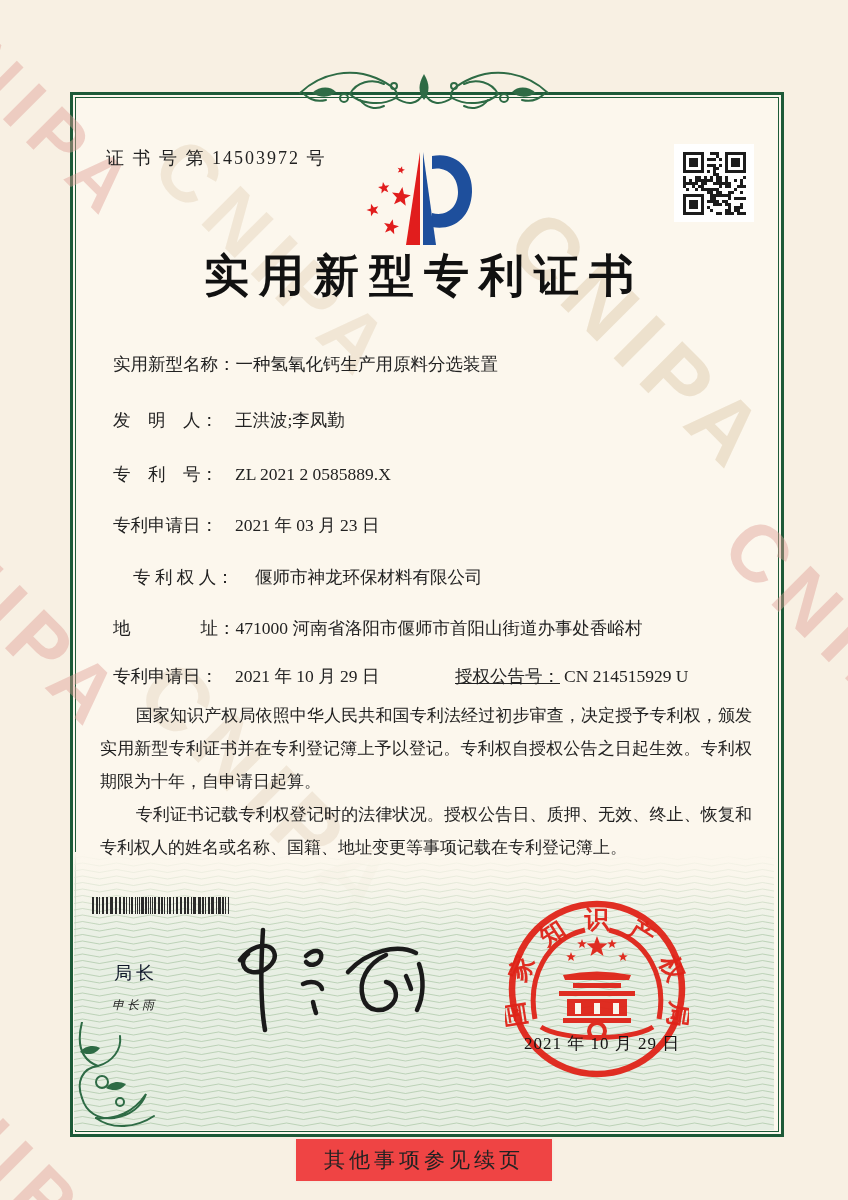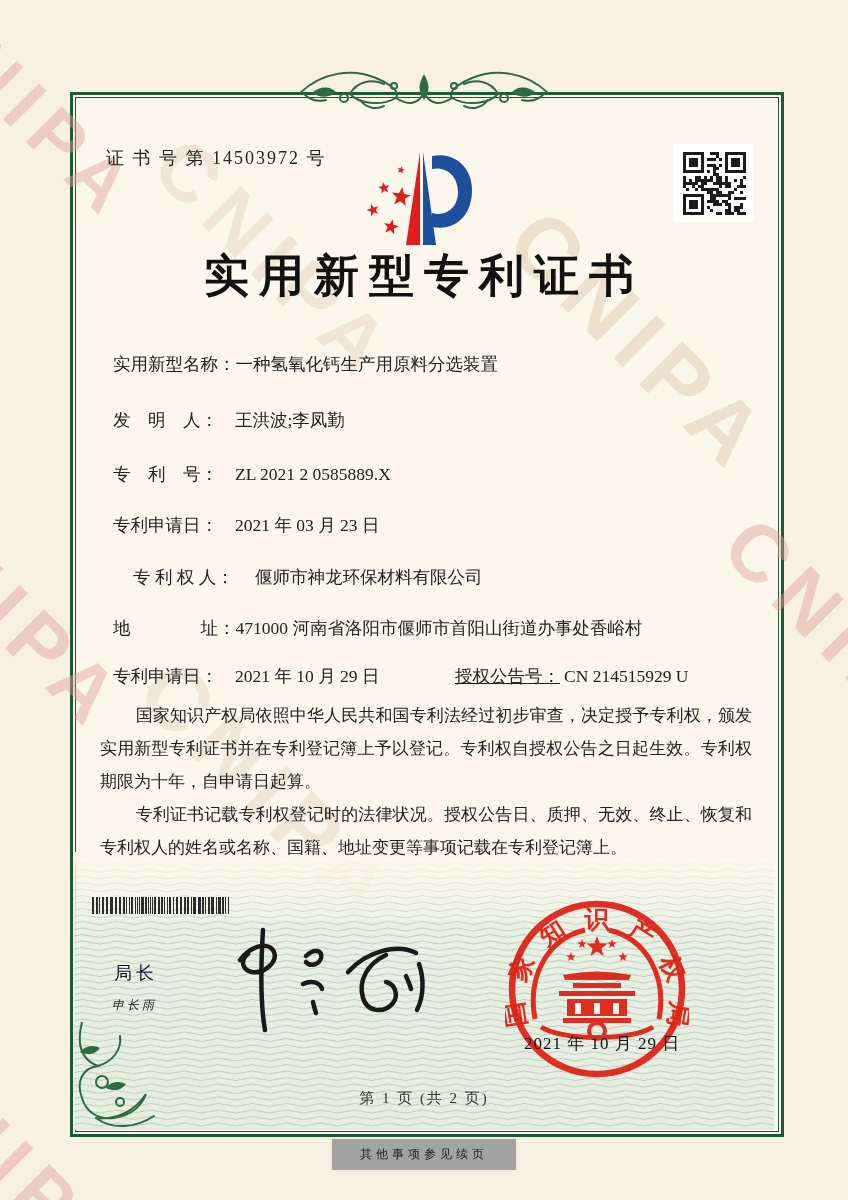--- a/index.html
+++ b/index.html
@@ -72,21 +72,21 @@
   .seal-date{
     position:absolute;left:524px;top:1032px;width:190px;font-size:17px;
     letter-spacing:1px;color:#131313;white-space:nowrap;
   }
   .page-num{
     position:absolute;left:70px;top:1089px;width:708px;text-align:center;
     font-size:15px;letter-spacing:2px;color:#333;
   }
   .continuation{
     position:absolute;left:424px;top:1139px;transform:translateX(-50%);
-    background:#a3a3a3;padding:7px 28px;font-size:12px;letter-spacing:4px;
+    background:#ef4444;padding:7px 28px;font-size:21px;letter-spacing:4px;
     color:#222;white-space:nowrap;box-shadow:0 0 4px rgba(0,0,0,0.04);
   }
   .wave-path{stroke:#9dbd99;stroke-width:.8;fill:none;opacity:.75;}
 </style>
 </head>
 <body>
 
 <div class="page">
 
   <div class="wm" style="left:-45px;top:-25px;font-size:74px;color:rgba(224,160,150,0.45);">CNIPA</div>
@@ -554,18 +554,17 @@
           <circle cx="92" cy="134" r="8" stroke-width="4"></circle>
           <path d="M30,122 C22,80 42,42 80,33" stroke-width="5"></path>
           <path d="M154,122 C162,80 142,42 104,33" stroke-width="5"></path>
           <path d="M36,130 C58,144 126,144 148,130" stroke-width="5"></path>
         </g>
       </g>
     </svg>
 
     <div class="seal-date">2021 年 10 月 29 日</div>
 
-    <div class="page-num">第 1 页 (共 2 页)</div>
 
     <div class="continuation">其他事项参见续页</div>
 
   </div>
 </div>
 
 </body></html>

